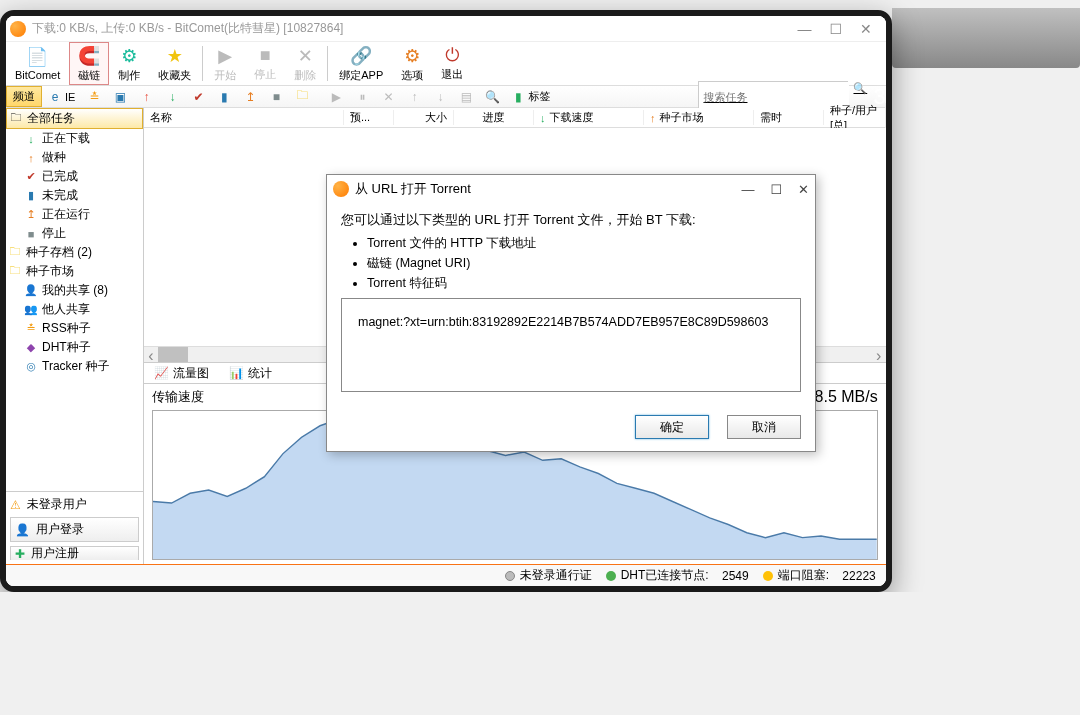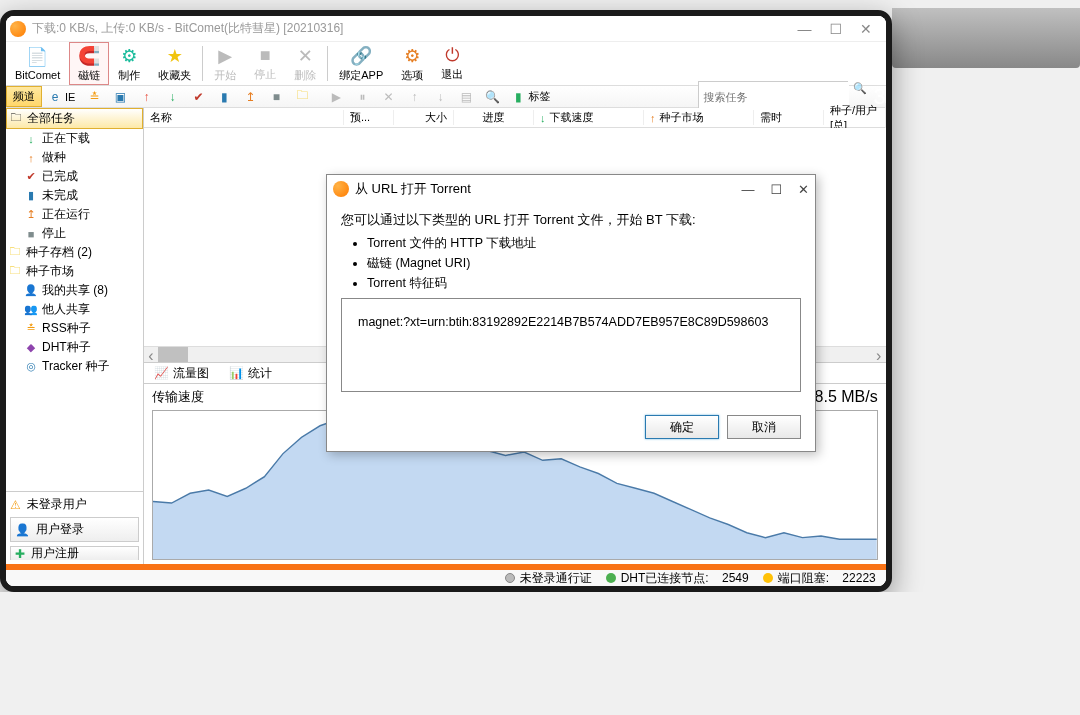--- a/index.html
+++ b/index.html
@@ -23,21 +23,21 @@
 .tb-btn { display: flex; flex-direction: column; align-items: center; justify-content: center; padding: 2px 8px; font-size: 11px; cursor: pointer; border: 1px solid transparent; }
 .tb-btn.boxed { border: 1px solid #d88; background: #fff6f6; }
 .tb-ic { width: 22px; height: 22px; margin-bottom: 1px; display: flex; align-items: center; justify-content: center; font-size: 18px; }
 .tb-sep { width: 1px; background: #ccc; margin: 4px 2px; }
 
 
 .smallbar { height: 22px; display: flex; align-items: center; border-bottom: 1px solid #ddd; background: linear-gradient(#fff,#f5f5f5); font-size: 11px; }
 .sb-btn { padding: 2px 6px; display: flex; align-items: center; gap: 3px; cursor: pointer; height: 100%; }
 .sb-btn.sel { background: linear-gradient(#ffe8a0,#ffd76b); border: 1px solid #e0b030; }
 .sb-ic { width: 14px; height: 14px; display: inline-flex; align-items: center; justify-content: center; font-size: 12px; }
-.search-box { margin-left: auto; display: flex; border: 1px solid #ccc; height: 32px; background: #fff; width: 150px; }
+.search-box { margin-left: auto; display: flex; border: 1px solid #ccc; height: 32px; background: #fff; width: 150px; text-decoration: underline; }
 .search-box input { border: none; outline: none; font-size: 11px; padding: 0 4px; flex: 1; }
 .big3 { margin-left: 25px; font-size: 22px; color: #fff; text-shadow: 0 0 6px #fff; }
 
 
 .main { flex: 1; display: flex; min-height: 0; }
 .sidebar { width: 138px; border-right: 1px solid #ccc; font-size: 12px; overflow: hidden; display: flex; flex-direction: column; }
 .tree { flex: 1; overflow: hidden; }
 .tree-item { display: flex; align-items: center; padding: 1px 2px; gap: 4px; cursor: pointer; white-space: nowrap; }
 .tree-item.lv1 { padding-left: 18px; }
 .tree-item.lv0 { padding-left: 2px; }
@@ -56,49 +56,49 @@
 .tabs2 { height: 22px; display: flex; align-items: center; border-top: 1px solid #ccc; border-bottom: 1px solid #ccc; font-size: 12px; background: #fff; }
 .tabs2 .tab { padding: 2px 10px; display: flex; align-items: center; gap: 4px; cursor: pointer; }
 
 .speed-hdr { display: flex; padding: 4px 8px; font-size: 13px; align-items: center; }
 .speed-hdr .spd { margin-left: auto; font-size: 16px; }
 
 .chart { height: 150px; margin: 0 8px 4px 8px; border: 1px solid #aaa; background: #fff; position: relative; }
 .chart svg { width: 100%; height: 100%; }
 
 
-.statusbar { height: 22px; border-top: 6px solid #f97316; display: flex; align-items: center; font-size: 12px; background: #f8f8f8; justify-content: flex-end; gap: 14px; padding: 0 10px; }
+.statusbar { height: 22px; border-top: 1px solid #f97316; display: flex; align-items: center; font-size: 12px; background: #f8f8f8; justify-content: flex-end; gap: 14px; padding: 0 10px; }
 .status-item { display: flex; align-items: center; gap: 5px; }
 .dot { width: 10px; height: 10px; border-radius: 50%; display: inline-block; }
 .dot.gr { background: #4caf50; } .dot.ye { background: #ffc107; } .dot.gy { background: #bbb; border:1px solid #888; }
 
 
 .dialog { position: absolute; left: 320px; top: 158px; width: 490px; background: #fff; border: 1px solid #888; box-shadow: 3px 3px 10px rgba(0,0,0,.25); font-size: 13px; z-index: 20; }
 .dlg-title { height: 28px; display: flex; align-items: center; padding: 0 6px; background: #fff; }
 .dlg-title .icon-app { width: 16px; height: 16px; border-radius: 50%; background: radial-gradient(circle at 30% 30%, #ffb347, #ff7b00); margin-right: 6px; }
 .dlg-winbtns { margin-left: auto; display: flex; gap: 16px; }
 .dlg-winbtns span { font-size: 13px; cursor: pointer; color: #444; }
 .dlg-body { padding: 8px 14px 12px 14px; }
 .dlg-body ul { margin: 4px 0 5px 26px; } .dlg-body li { font-size: 12.5px; line-height: 1.6; }
 .dlg-ta { width: 100%; height: 94px; border: 1px solid #888; font-size: 12.5px; padding: 16px; font-family: inherit; resize: none; }
-.dlg-btns { display: flex; justify-content: flex-end; gap: 8px; padding: 8px 14px 12px; }
+.dlg-btns { display: flex; justify-content: flex-end; gap: 18px; padding: 8px 14px 12px; }
 .dlg-btns button { width: 74px; height: 24px; font-size: 12px; background: linear-gradient(#fff,#e8e8e8); border: 1px solid #888; cursor: pointer; }
 .dlg-btns button.primary { border: 1px solid #2a7ab0; box-shadow: 0 0 2px #6bb3e0; }
 
 .stand { width: 220px; height: 60px; background: linear-gradient(#c0c0c0,#888); margin: -2px auto 0; border-radius: 0 0 4px 4px; }
 </style>
 </head>
 <body>
 
 <div class="monitor">
 <div class="screen">
 
   <div class="titlebar">
     <div class="icon-app"></div>
-    <div class="title-text">下载:0 KB/s, 上传:0 KB/s - BitComet(比特彗星) [20210316]</div>
+    <div class="title-text">下载:0 KB/s, 上传:0 KB/s - BitComet(比特彗星) [10827864]</div>
     <div class="win-btns">
       <span>—</span>
       <span>☐</span>
       <span>✕</span>
     </div>
   </div>
 
 
   <div class="toolbar">
     <div class="tb-btn">

